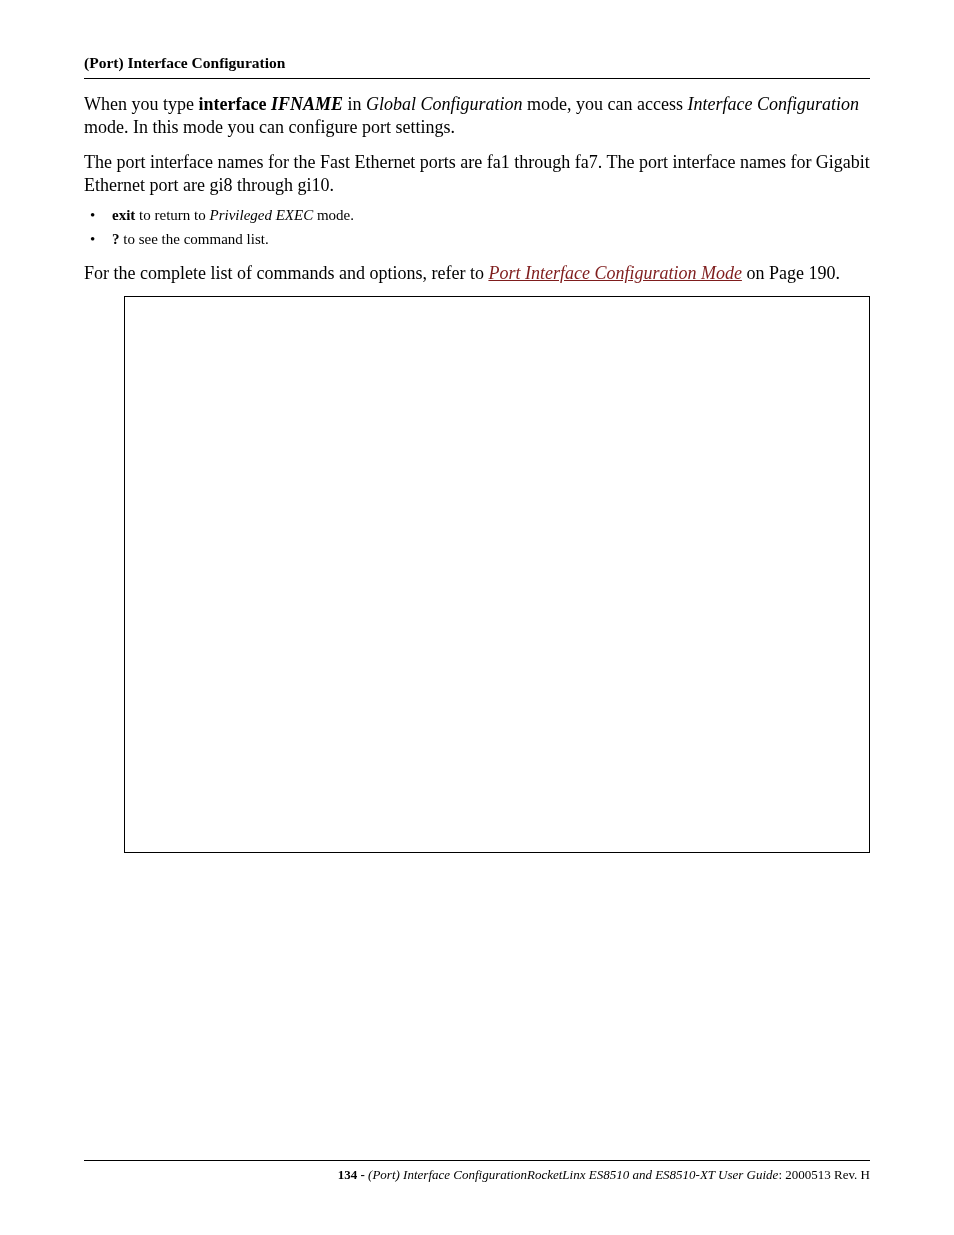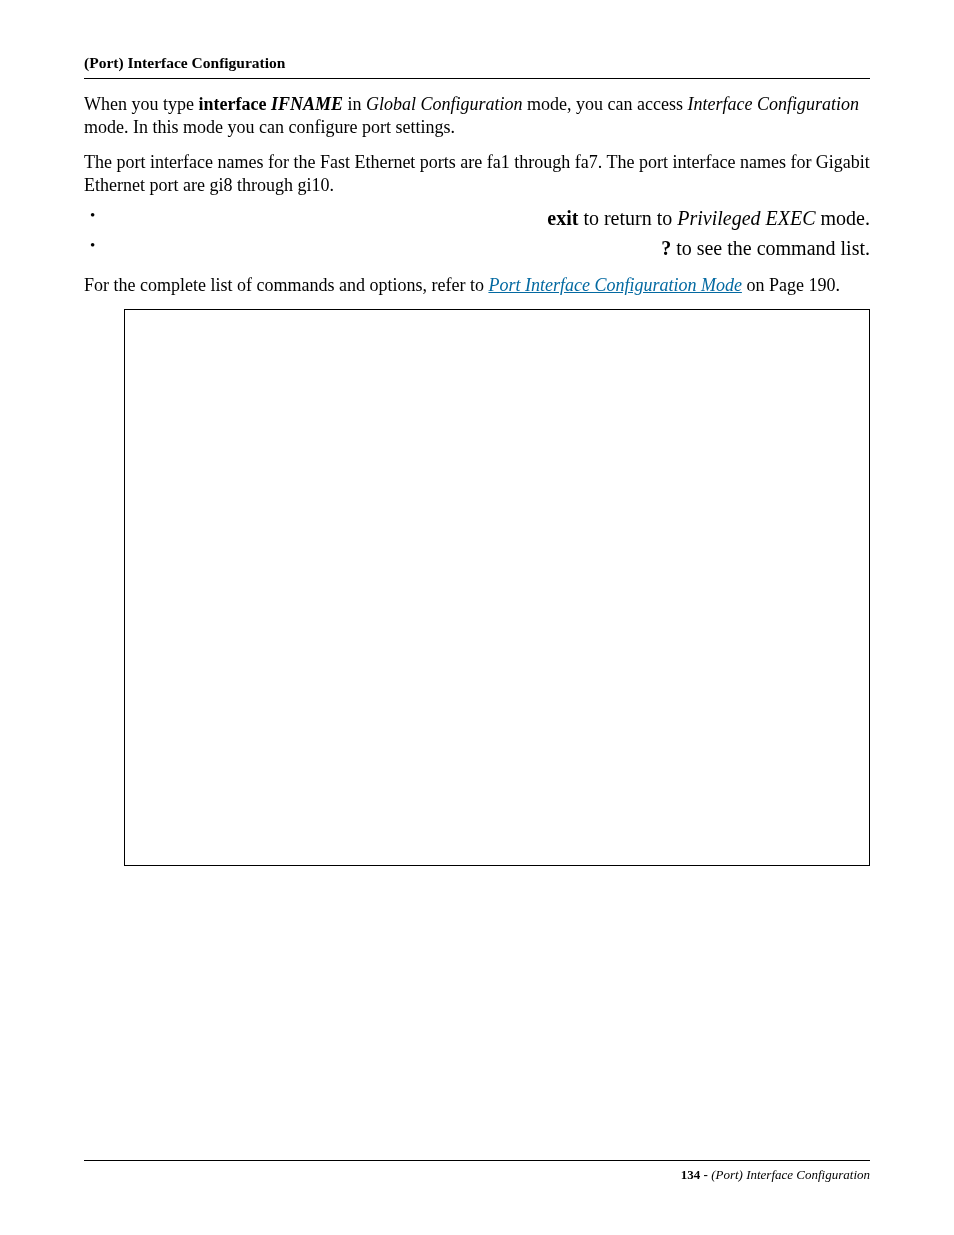--- a/index.html
+++ b/index.html
@@ -40,36 +40,35 @@
   }
   .bold { font-weight: bold; }
   .ital { font-style: italic; }
   .bold-ital { font-weight: bold; font-style: italic; }
   ul.bullets {
     list-style: none;
     padding: 0;
     margin: 0 0 8px 0;
   }
   ul.bullets li {
-    font-size: 20px;
+    font-size: 15px;
     line-height: 1.25;
     position: relative;
     padding-left: 28px;
     margin-bottom: 5px;
-    text-align: right;
   }
   ul.bullets li::before {
     content: "•";
     position: absolute;
     left: 6px;
     top: 0;
     font-size: 15px;
   }
   a.xref {
-    color: #0369a1;
+    color: #7f1d1d;
     text-decoration: underline;
     font-style: italic;
     font-family: Liberation Serif, serif;
   }
   .figure-box {
     border: 1px solid #000;
     height: 555px;
     margin-top: 12px;
     margin-left: 40px;
     margin-right: 0;
@@ -120,15 +119,18 @@
     </p>
 
     <div class="figure-box"></div>
 
   </div>
 
   <div class="footer">
     <div class="left">
       <span class="pagenum">134 - </span><span class="section">(Port) Interface Configuration</span>
     </div>
+    <div class="right">
+      <span class="guide">RocketLinx ES8510  and ES8510-XT User Guide</span><span>: 2000513 Rev. H</span>
+    </div>
   </div>
 
 </div>
 
 </body></html>

